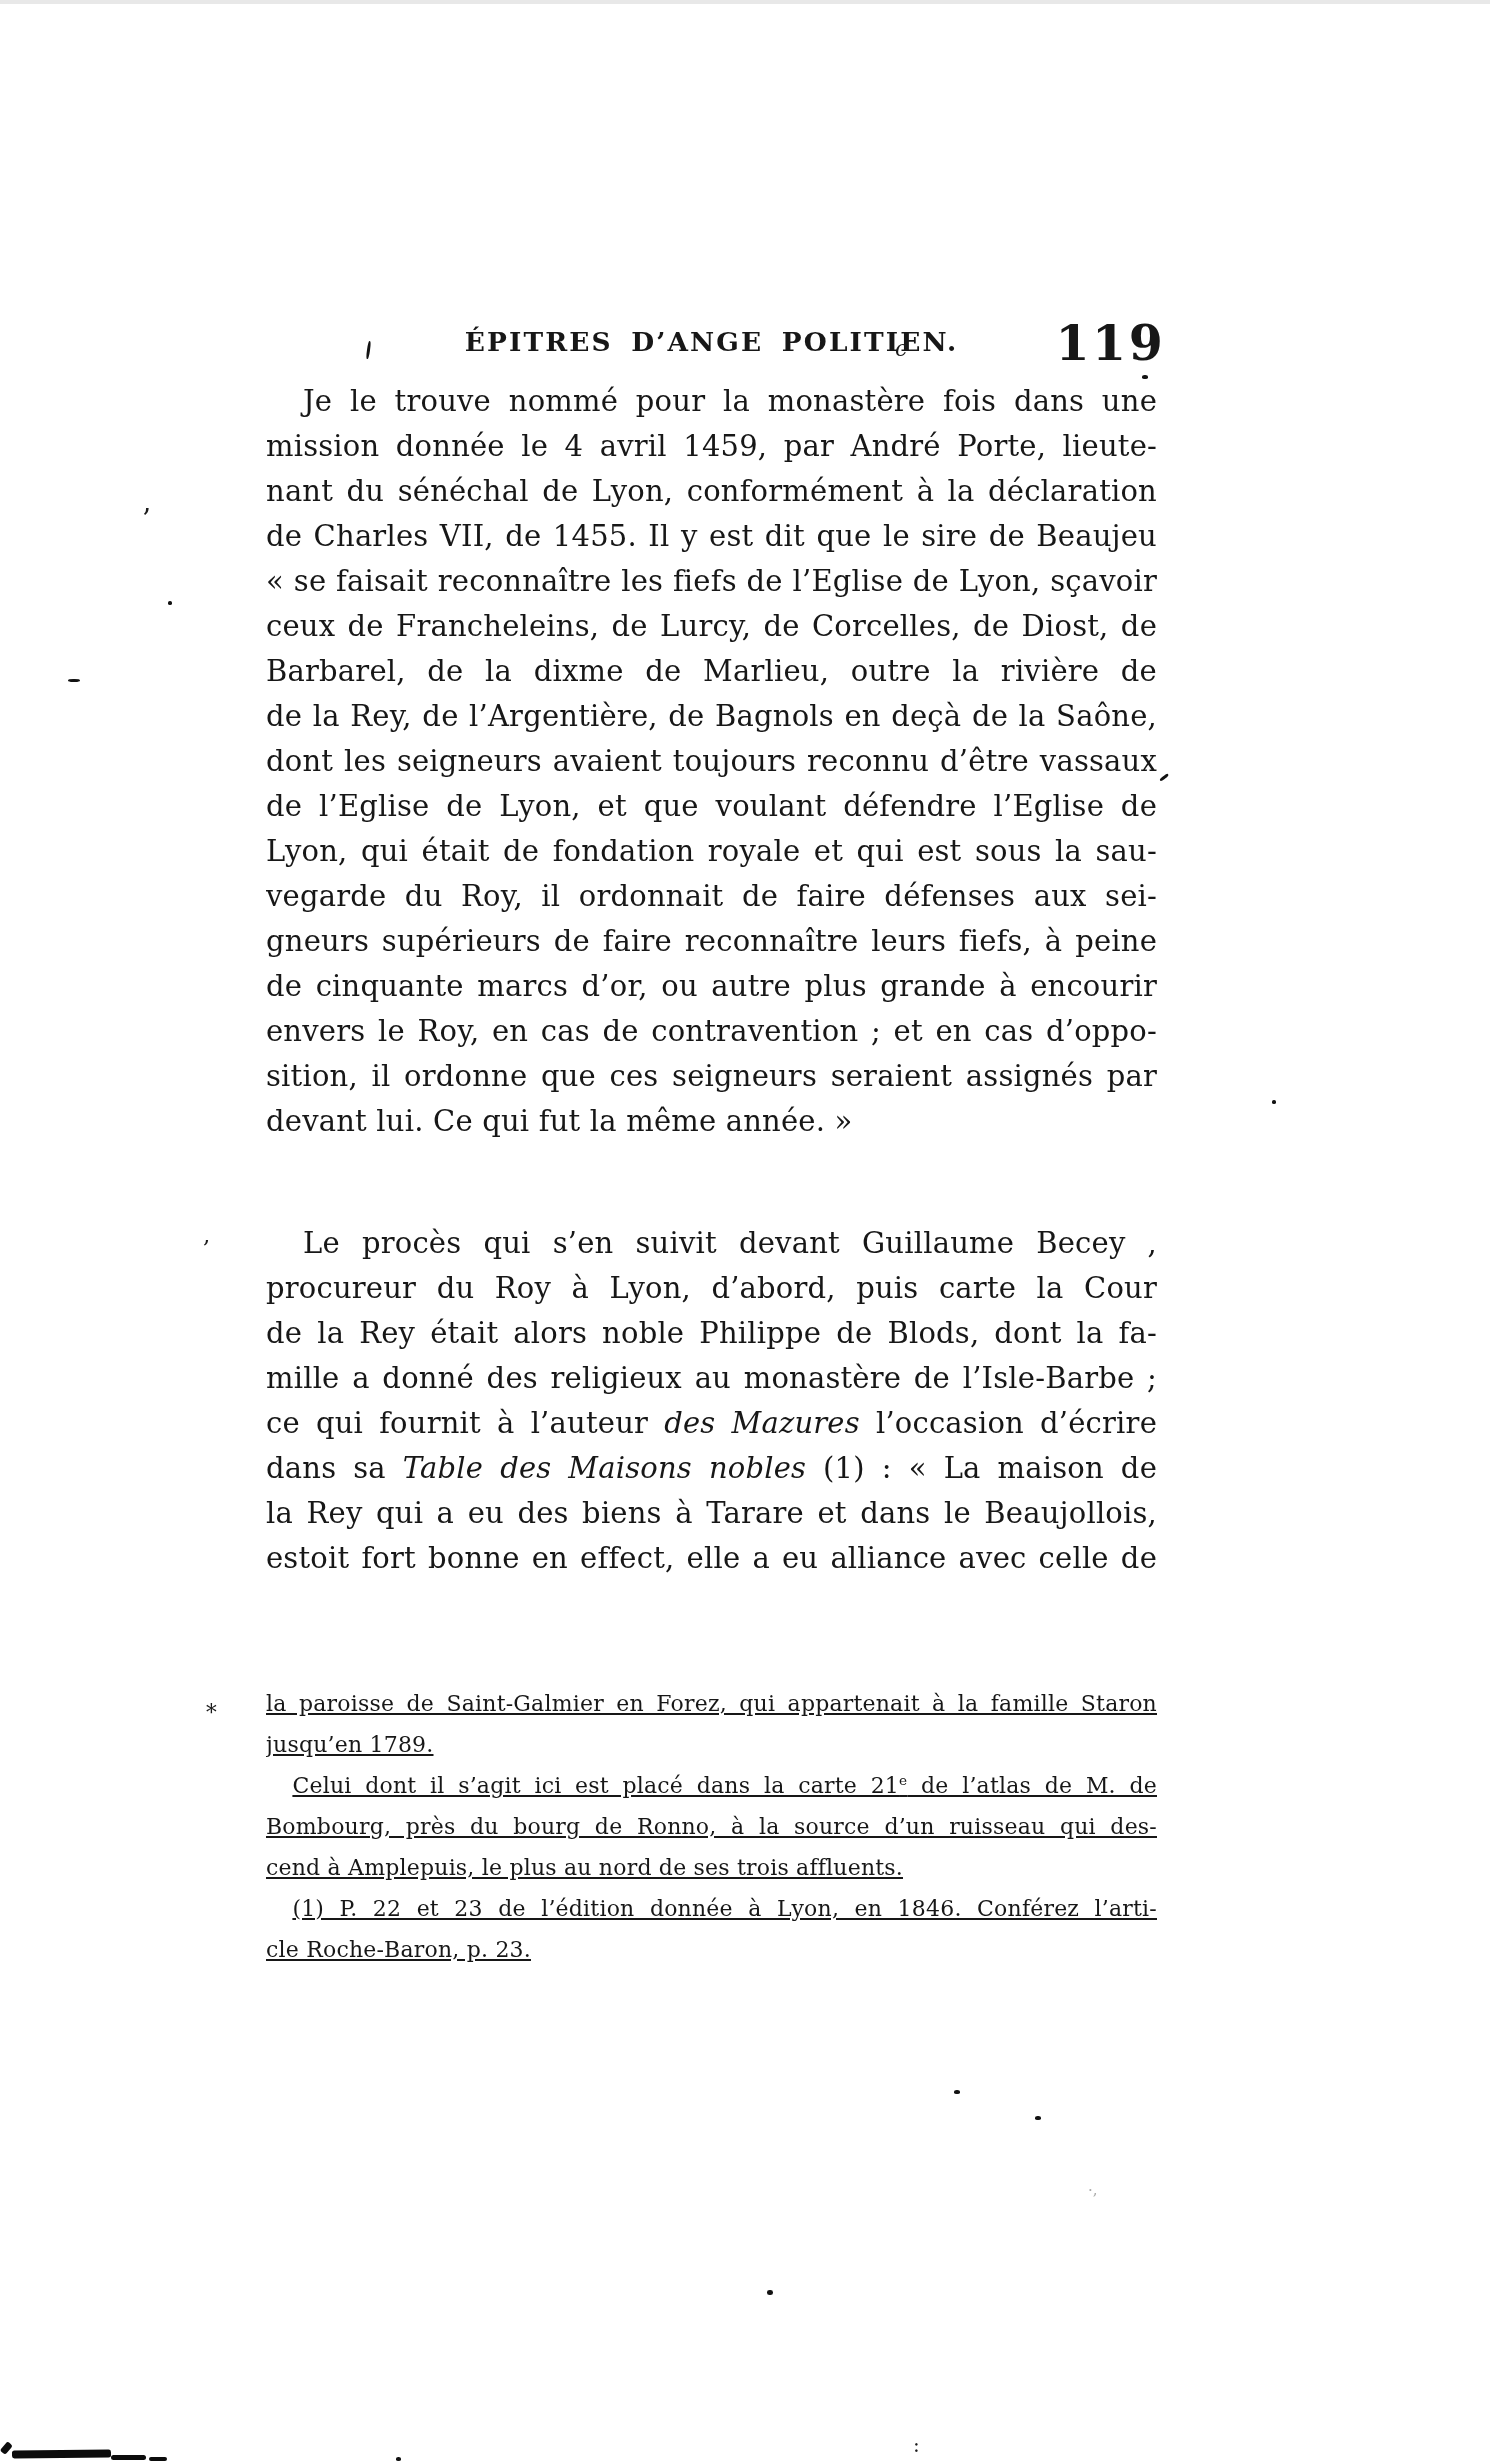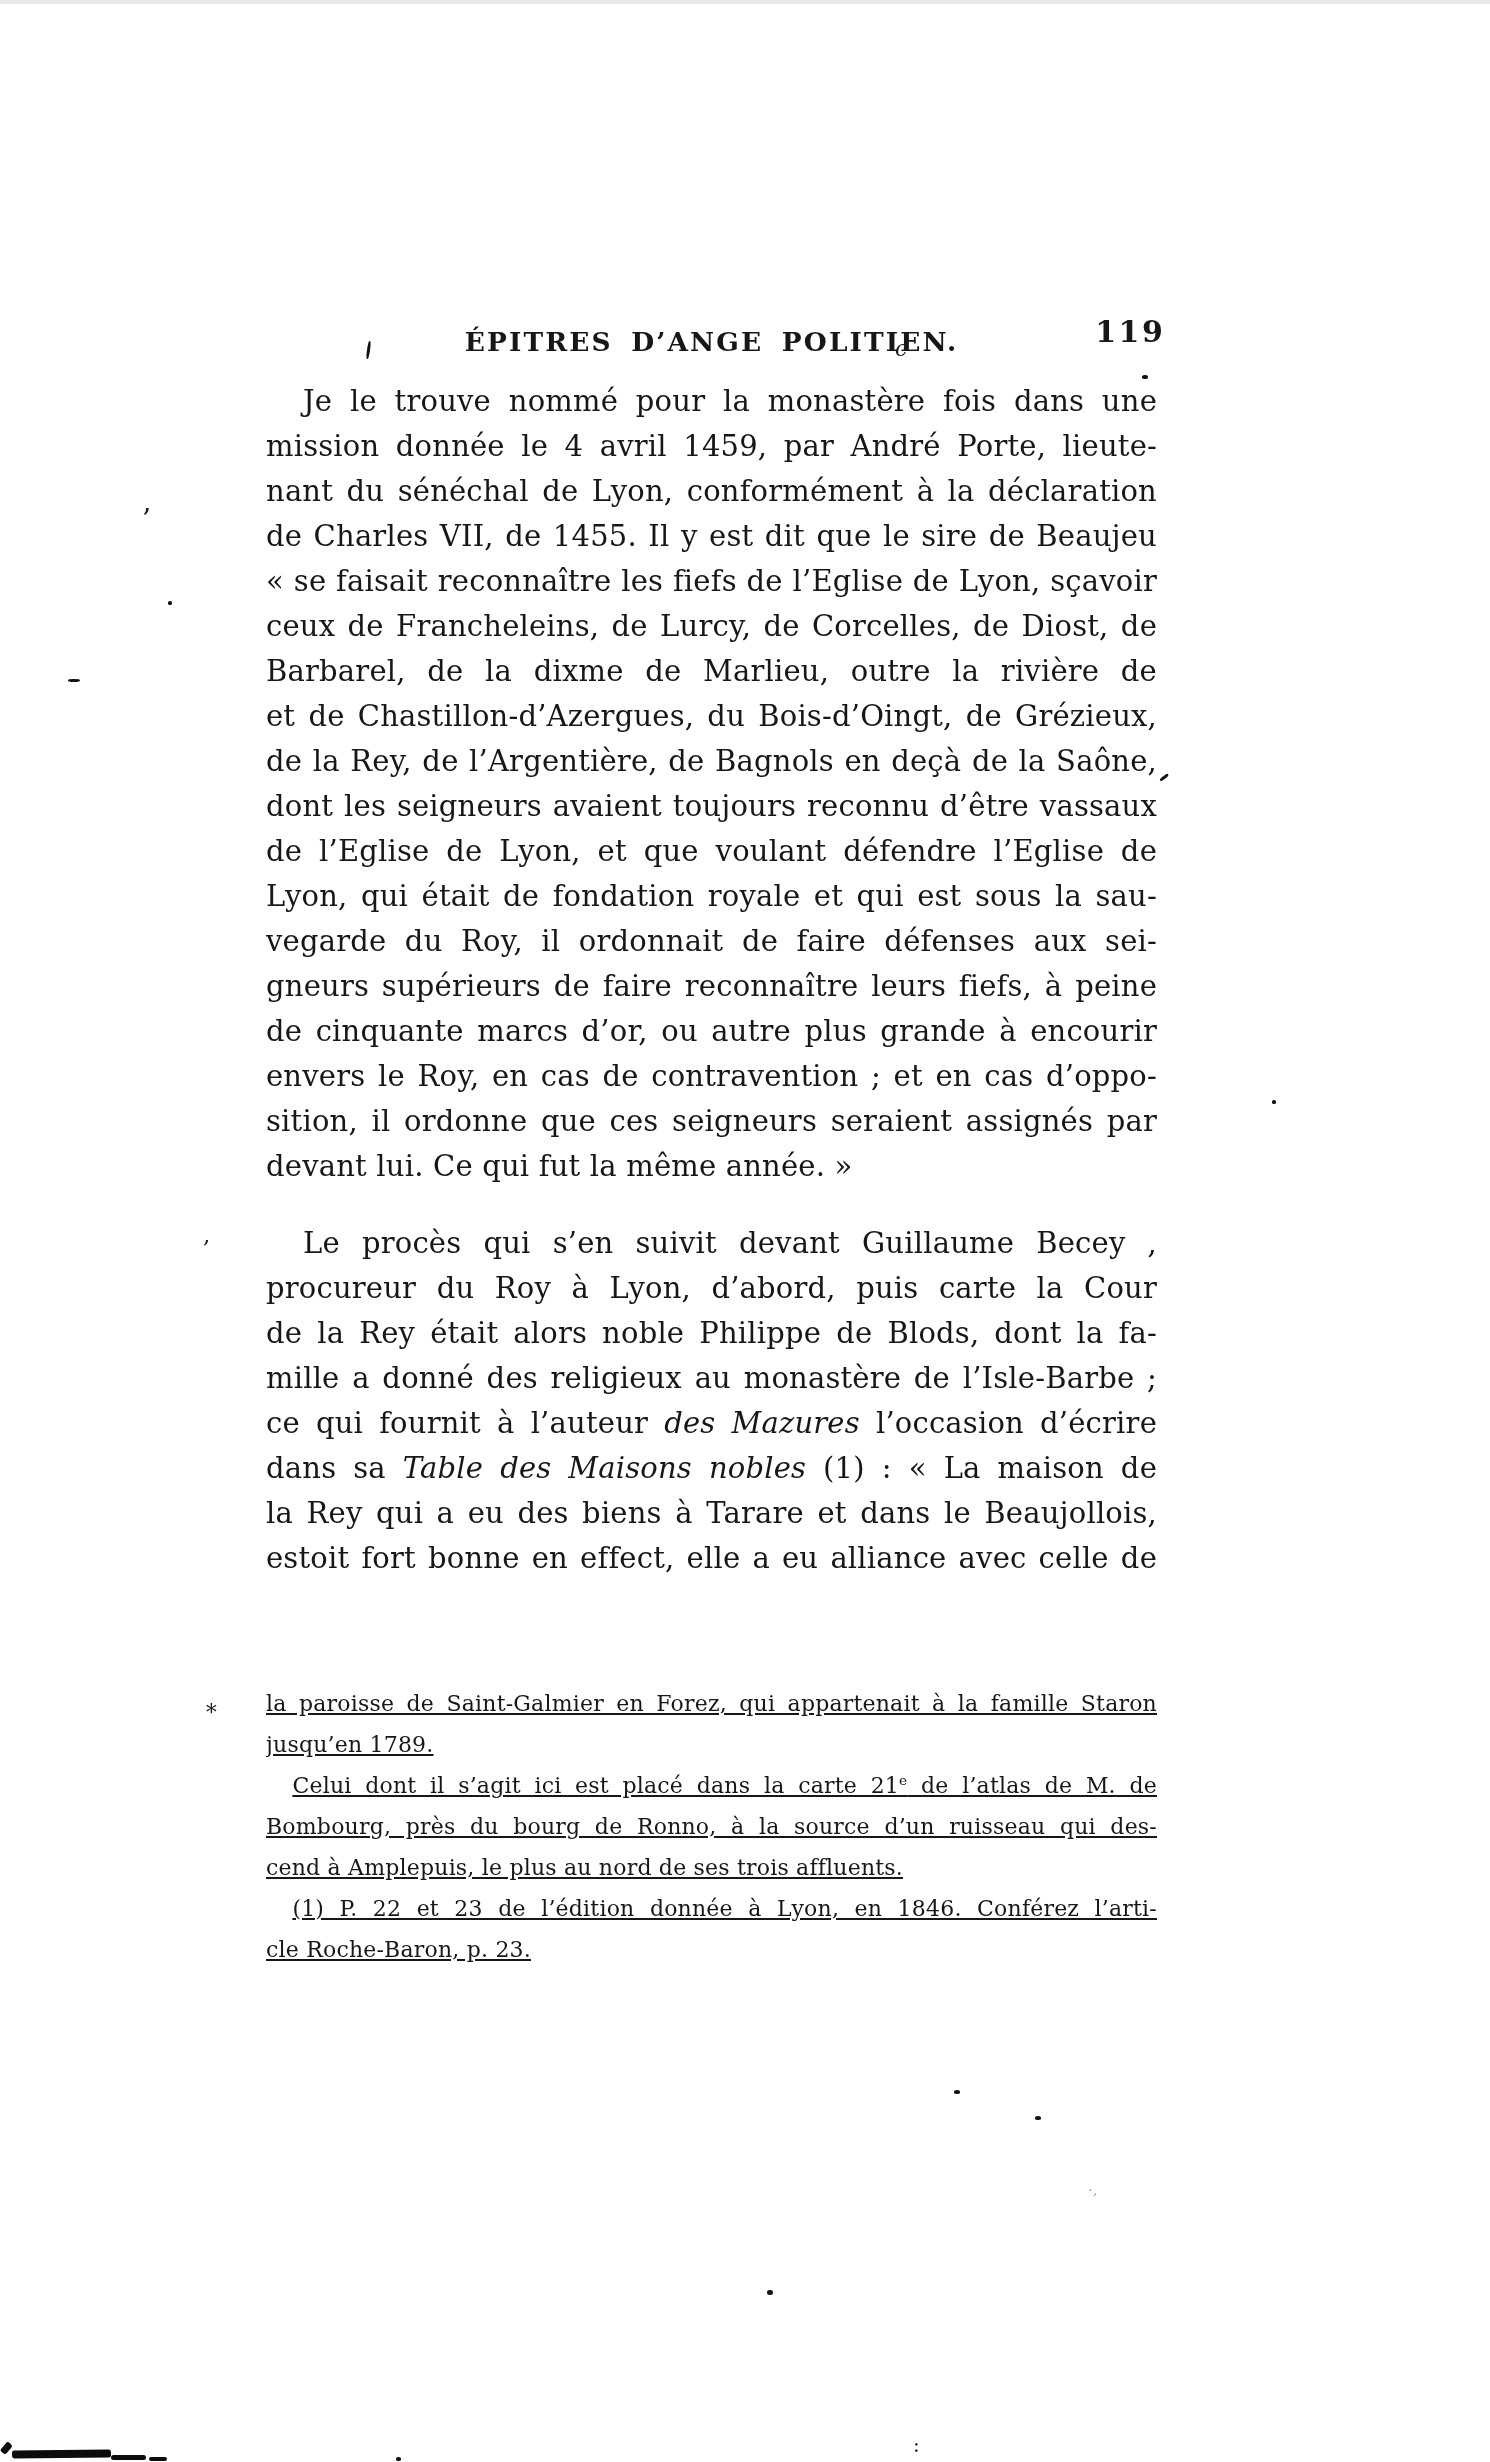--- a/index.html
+++ b/index.html
@@ -12,21 +12,21 @@
   .running-header {
     position:absolute; left:266px; top:320px; width:891px; height:46px;
   }
   .running-title {
     display:block; text-align:center;
     font-size:26.4px; font-weight:bold; letter-spacing:2.1px; word-spacing:7.4px;
     line-height:36px;
   }
   .page-number {
     position:absolute; right:-8.3px; top:-10px;
-    font-size:30px; font-weight:bold; letter-spacing:2.5px;
+    font-size:49px; font-weight:bold; letter-spacing:2.5px;
   }
   .para {
     position:absolute; left:266px; width:891px;
     font-size:29px;
   }
   .fnote {
     position:absolute; left:266px; width:891px;
     font-size:22px;
     text-decoration:underline;
   }
@@ -58,21 +58,20 @@
   </div>
 
   <section class="para" style="top:375px">
     <div class="ln ind">Je le trouve nommé pour la monastère fois dans une com-</div>
     <div class="ln">mission donnée le 4 avril 1459, par André Porte, lieute-</div>
     <div class="ln">nant du sénéchal de Lyon, conformément à la déclaration</div>
     <div class="ln">de Charles VII, de 1455. Il y est dit que le sire de Beaujeu</div>
     <div class="ln">« se faisait reconnaître les fiefs de l’Eglise de Lyon, sçavoir</div>
     <div class="ln">ceux de Francheleins, de Lurcy, de Corcelles, de Diost, de</div>
     <div class="ln">Barbarel, de la dixme de Marlieu, outre la rivière de Saône,</div>
-    <div class="ln">et de Chastillon-d’Azergues, du Bois-d’Oingt, de Grézieux,</div>
     <div class="ln">de la Rey, de l’Argentière, de Bagnols en deçà de la Saône,</div>
     <div class="ln">dont les seigneurs avaient toujours reconnu d’être vassaux</div>
     <div class="ln">de l’Eglise de Lyon, et que voulant défendre l’Eglise de</div>
     <div class="ln">Lyon, qui était de fondation royale et qui est sous la sau-</div>
     <div class="ln">vegarde du Roy, il ordonnait de faire défenses aux sei-</div>
     <div class="ln">gneurs supérieurs de faire reconnaître leurs fiefs, à peine</div>
     <div class="ln">de cinquante marcs d’or, ou autre plus grande à encourir</div>
     <div class="ln">envers le Roy, en cas de contravention ; et en cas d’oppo-</div>
     <div class="ln">sition, il ordonne que ces seigneurs seraient assignés par</div>
     <div class="ln end">devant lui. Ce qui fut la même année. »</div>

